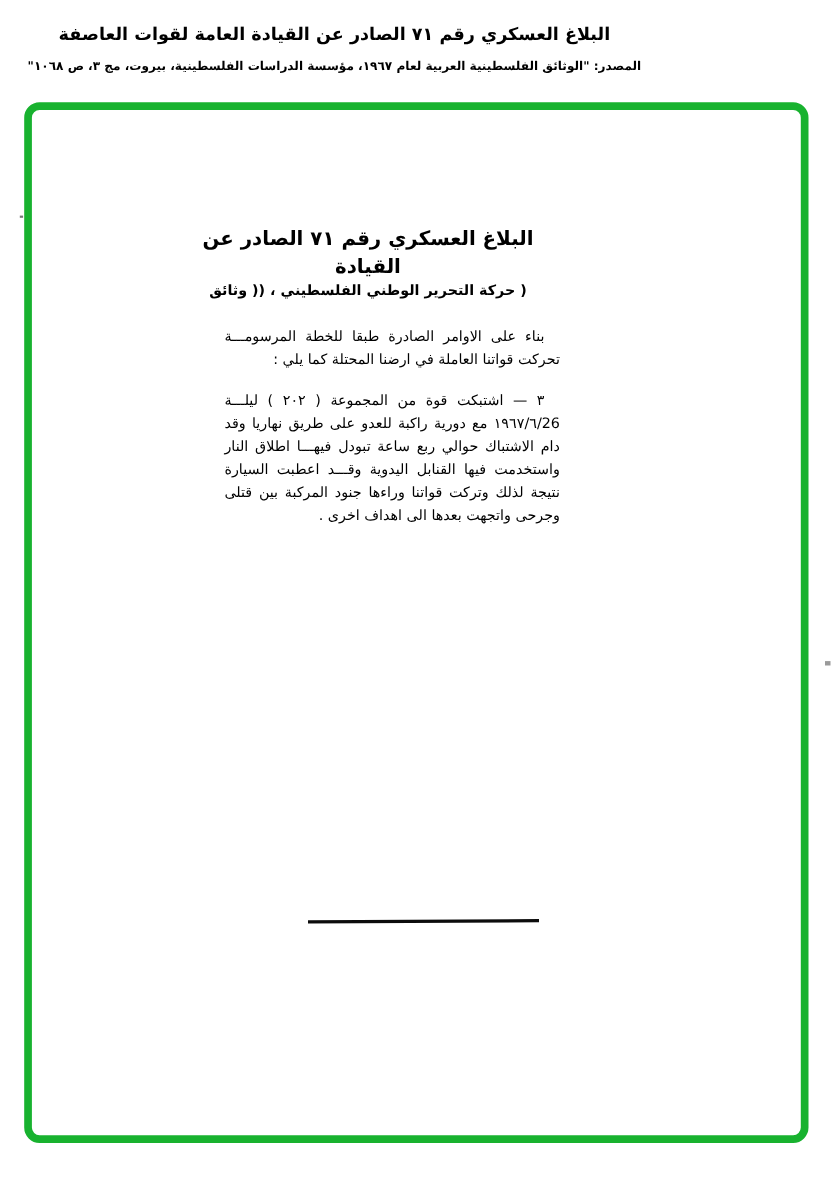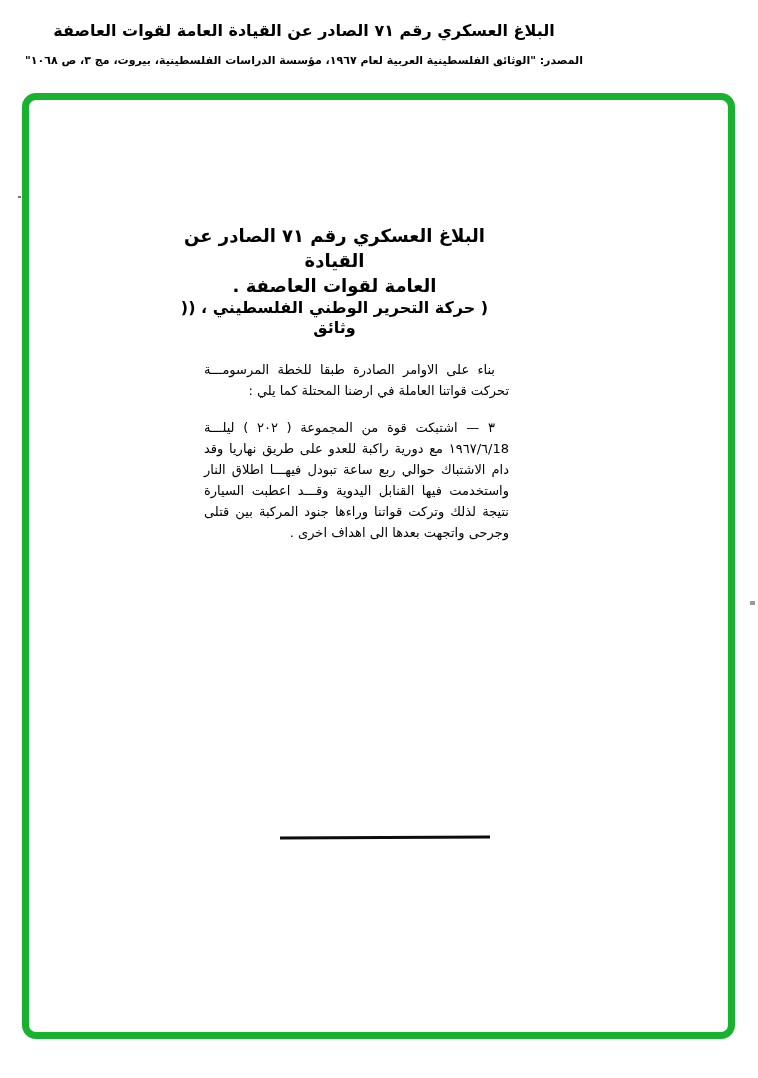--- a/index.html
+++ b/index.html
@@ -55,36 +55,35 @@
     position: absolute;
     left: 159px;
     top: 105px;
     width: 337px;
     direction: rtl;
   }
   .center-block {
     position: relative;
     left: -22px; 
     text-align: center;
-    margin-top: 18px;
   }
   .doc-title {
     font-size: 18px;
     font-weight: bold;
     line-height: 25px;
     letter-spacing: 0.2px;
   }
   .doc-date {
     margin-top: 21px;
     font-size: 16px;
     font-weight: bold;
     line-height: 20px;
   }
   .doc-citation {
-    font-size: 16px;
+    font-size: 13px;
     font-weight: bold;
     line-height: 20px;
   }
   .body-par {
     margin: 16px;
     font-size: 13px;
     line-height: 21px;
     text-align: justify;
     text-indent: 14px;
   }
@@ -122,30 +121,29 @@
   <div class="outer-title">البلاغ العسكري رقم ٧١ الصادر عن القيادة العامة لقوات العاصفة</div>
   <div class="outer-source">المصدر: "الوثائق الفلسطينية العربية لعام ١٩٦٧، مؤسسة الدراسات الفلسطينية، بيروت، مج ٣، ص ١٠٦٨"</div>
 </div>
 
 <div class="frame" style="border-color: rgb(24, 178, 47);">
 
   <div class="doc-content">
 
     <div class="center-block">
       <div class="doc-title">البلاغ العسكري رقم ٧١ الصادر عن القيادة</div>
-      <div class="doc-title">العامة لقوات العاصفة .</div>
 
 
       <div class="doc-citation">( حركة التحرير الوطني الفلسطيني ، (( وثائق</div>
     </div>
 
     <p class="body-par intro">بناء على الاوامر الصادرة طبقا للخطة المرسومـــة تحركت قواتنا العاملة في ارضنا المحتلة كما يلي :</p>
 
 
 
-    <p class="body-par numbered">٣ — اشتبكت قوة من المجموعة ( ٢٠٢ ) ليلـــة ١٩٦٧/٦/18 مع دورية راكبة للعدو على طريق نهاريا وقد دام الاشتباك حوالي ربع ساعة تبودل فيهـــا اطلاق النار واستخدمت فيها القنابل اليدوية وقـــد اعطبت السيارة نتيجة لذلك وتركت قواتنا وراءها جنود المركبة بين قتلى وجرحى واتجهت بعدها الى اهداف اخرى .</p>
+    <p class="body-par numbered">٣ — اشتبكت قوة من المجموعة ( ٢٠٢ ) ليلـــة ١٩٦٧/٦/26 مع دورية راكبة للعدو على طريق نهاريا وقد دام الاشتباك حوالي ربع ساعة تبودل فيهـــا اطلاق النار واستخدمت فيها القنابل اليدوية وقـــد اعطبت السيارة نتيجة لذلك وتركت قواتنا وراءها جنود المركبة بين قتلى وجرحى واتجهت بعدها الى اهداف اخرى .</p>
   </div>
 
   <div class="doc-rule"></div>
 </div>
 
 <div class="speck-a"></div>
 <div class="speck-b"></div>
 
 </body></html>

